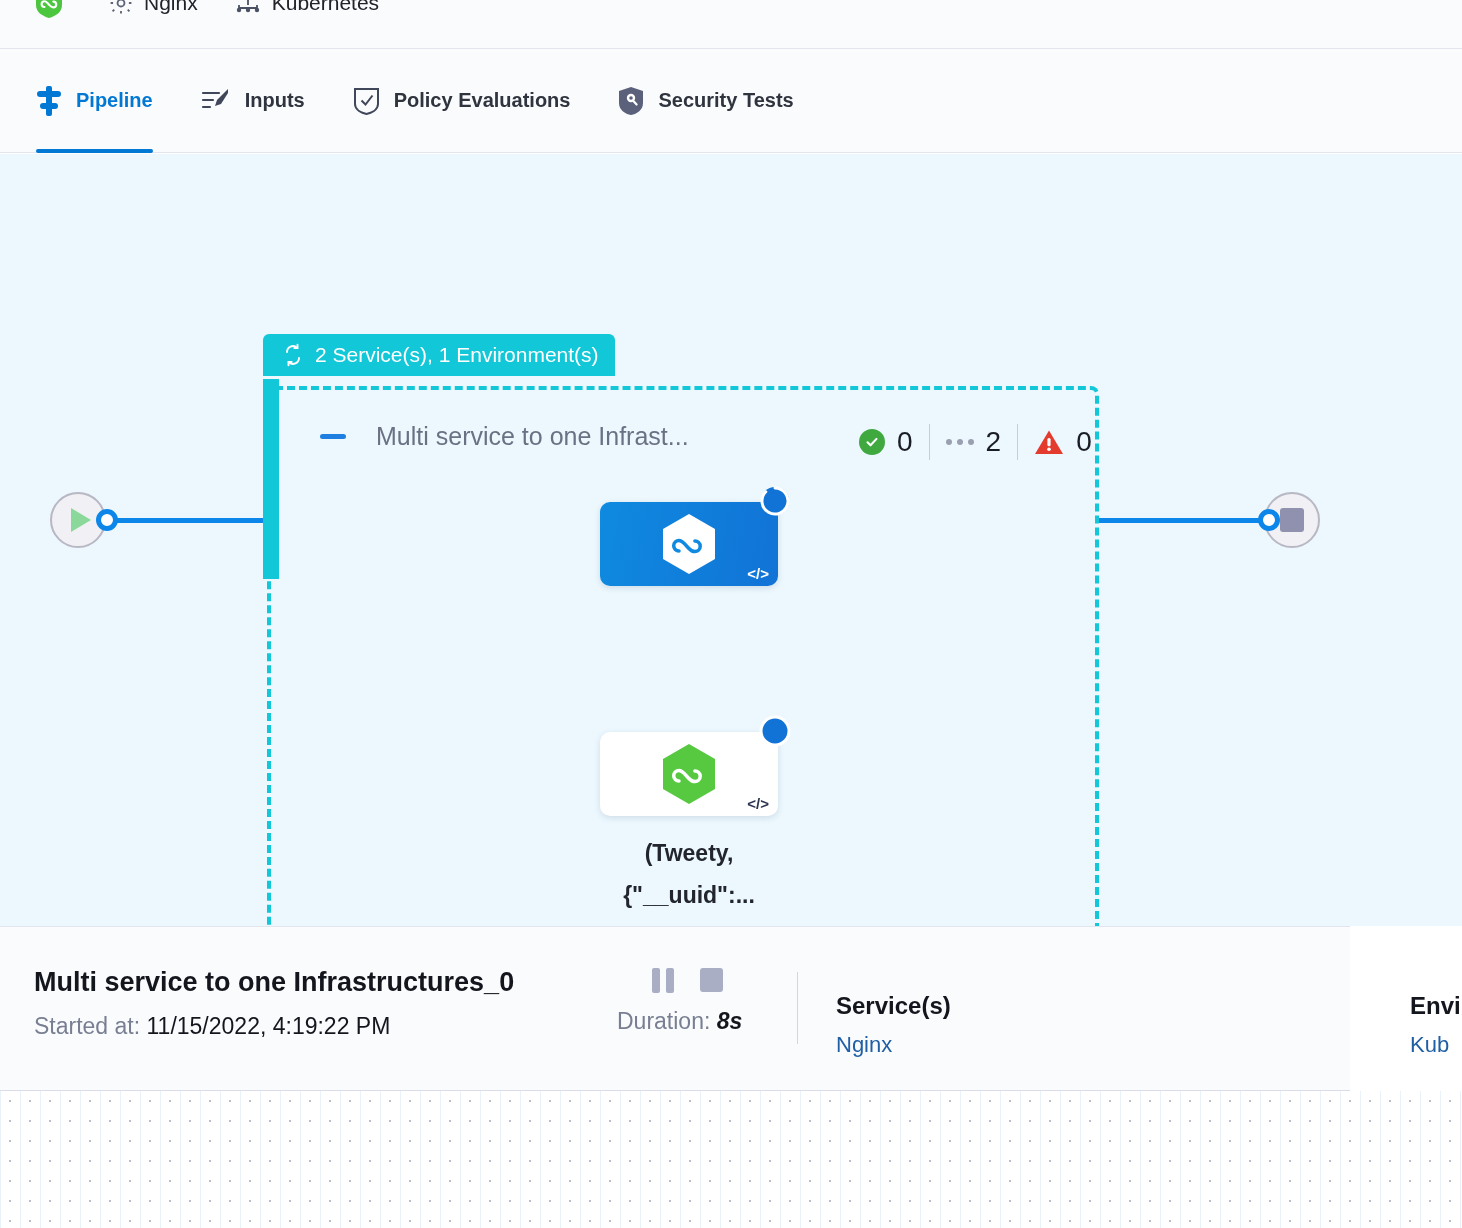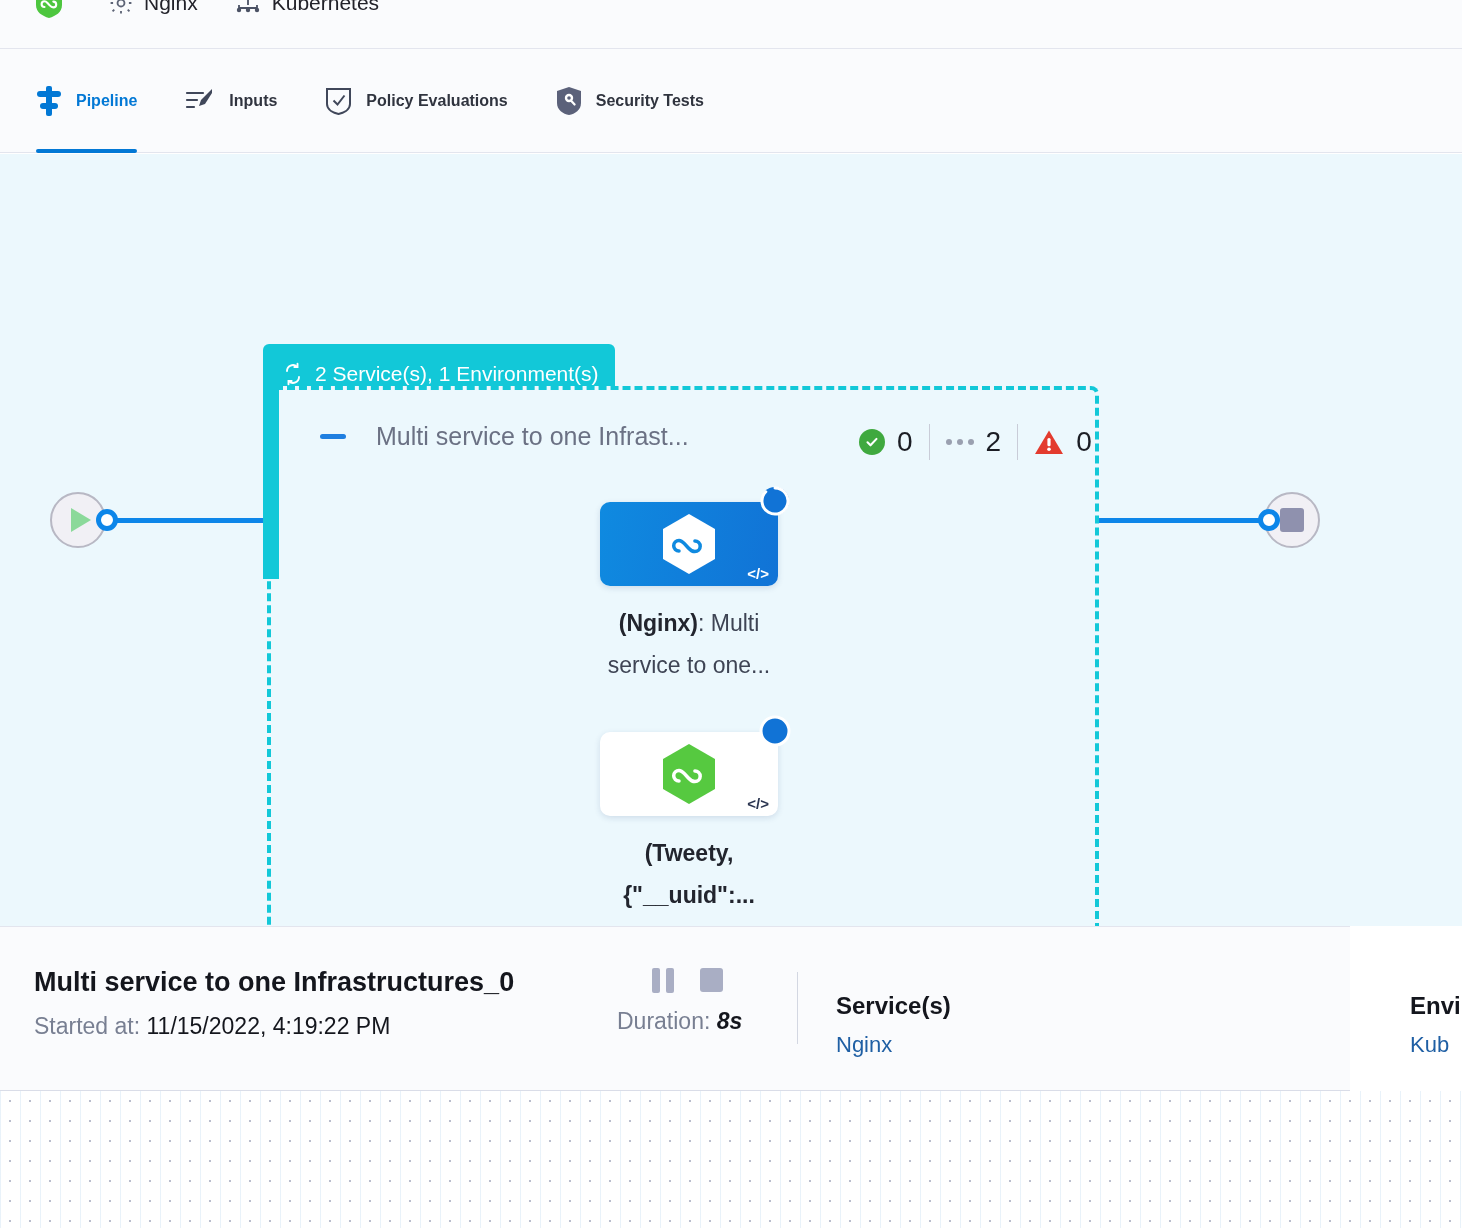--- a/index.html
+++ b/index.html
@@ -32,21 +32,21 @@
     background: #fafbfd;
     border-top: 1px solid #e3e5ee;
     border-bottom: 1px solid #e3e5ee;
     display: flex; align-items: center; padding-left: 36px;
   }
   .tab {
     display: flex; align-items: center; gap: 14px;
     height: 104px; padding: 0 0px; position: relative; cursor: pointer;
   }
   .tab + .tab { margin-left: 48px; }
-  .tab .tlabel { font-size: 16px; font-weight: 700; color: #30343f; white-space: nowrap; }
+  .tab .tlabel { font-size: 20px; font-weight: 700; color: #30343f; white-space: nowrap; }
   .tab.active .tlabel { color: #0278d5; }
   .tab.active::after {
     content: ""; position: absolute; left: 0; right: 0; bottom: 0;
     height: 4px; background: #0278d5; border-radius: 2px;
   }
 
   
   .canvas {
     position: absolute; left: 0; top: 154px; width: 1462px; height: 772px;
     background: #ecf8fd;
@@ -74,23 +74,23 @@
   }
   #start-dot { left: 96px; top: 355px; }
   #end-dot   { left: 1258px; top: 355px; }
 
   .edge { position: absolute; height: 5px; background: #0d86e9; }
   #edge-left  { left: 110px; top: 364px; width: 155px; }
   #edge-right { left: 1098px; top: 364px; width: 165px; }
 
   
   .matrix-label {
-    position: absolute; left: 263px; top: 190px; height: 42px;
+    position: absolute; left: 263px; top: 180px; height: 42px;
     background: #12c8d8; border-radius: 6px 6px 0 0;
-    display: flex; align-items: flex-end; gap: 10px;
+    display: flex; align-items: center; gap: 10px;
     padding: 0 16px 0 18px; color: #ffffff;
     font-size: 21px; white-space: nowrap; z-index: 4;
   }
   .matrix-bar {
     position: absolute; left: 263px; top: 225px; width: 16px; height: 200px;
     background: #12c8d8; z-index: 3;
   }
 
   
   .group-box {
@@ -358,23 +358,20 @@
           </svg>
         </span>
         <span class="code-glyph">&lt;/&gt;</span>
         <span class="spinner">
           <svg width="34" height="34" viewBox="0 0 34 34">
             <circle cx="17" cy="17" r="14" fill="#1173d6"></circle>
             <path d="M17 4a13 13 0 1 1-9.2 3.8" fill="none" stroke="#ffffff" stroke-width="3" stroke-linecap="round"></path>
           </svg>
         </span>
       </div>
-      <div class="cap">
-        <b>(Nginx)</b><span>: Multi service to one...</span>
-      </div>
     </div>
 
     <div class="svc" id="svc-tweety">
       <div class="card white">
         <span class="ic">
           <svg width="58" height="62" viewBox="0 0 58 62">
             <path d="M29 1 L55 16 V46 L29 61 L3 46 V16 Z" fill="#56c940"></path>
             <path d="M19 38c-2.9 0-5.3-2.4-5.3-5.3s2.4-5.3 5.3-5.3c2.4 0 3.7 1.3 5.4 3.2l4 4.4c2 2.2 3.6 3.6 6.5 3.6 2.9 0 5.3-2.4 5.3-5.3s-2.4-5.3-5.3-5.3" fill="none" stroke="#ffffff" stroke-width="3.5" stroke-linecap="round"></path>
           </svg>
         </span>

